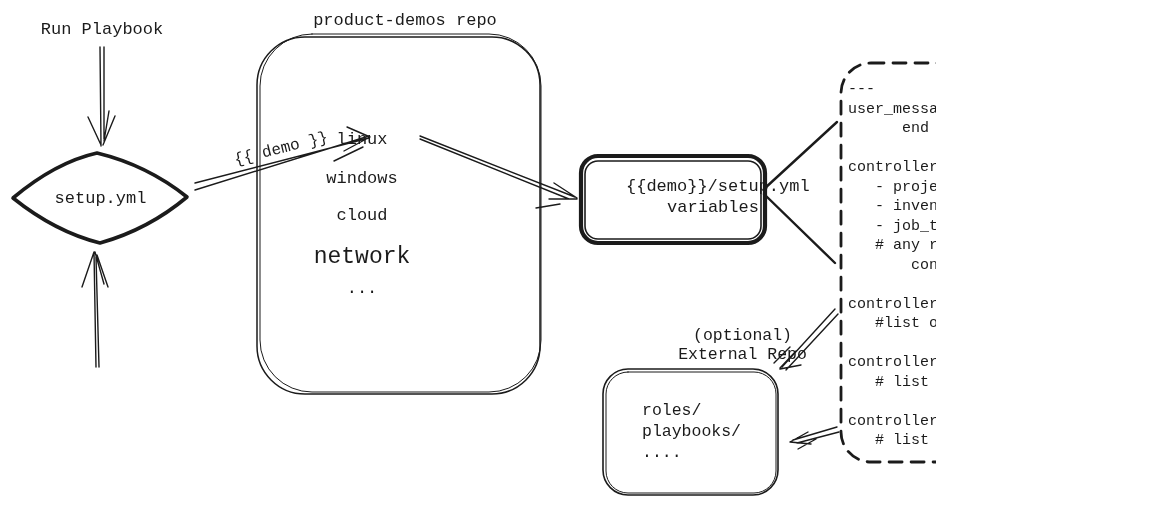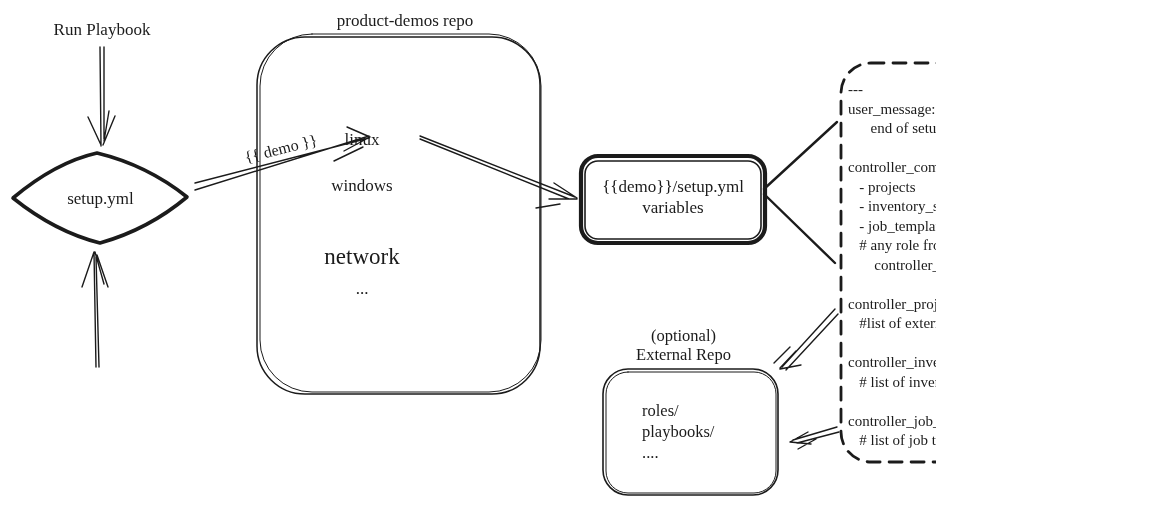--- a/index.html
+++ b/index.html
@@ -1,25 +1,25 @@
 <!DOCTYPE html>
 <html><head>
 <meta charset="utf-8">
 <style>
   html,body{margin:0;padding:0;background:#ffffff;}
   #canvas{
     position:relative;width:936px;height:505px;background:#ffffff;
-    font-family:Liberation Serif, serif;color:#1b1b1b;
+    font-family:Liberation Mono, monospace;color:#1b1b1b;
     overflow:hidden;
   }
   #shapes{position:absolute;left:0;top:0;width:1151px;height:505px;}
   .label{position:absolute;color:#1b1b1b;line-height:1.25;}
   .center{text-align:center;}
   .pre{white-space:pre;}
-  .preline{white-space:pre-line;}
+  .preline{white-space:pre-line;padding-left:40px;}
 </style>
 </head>
 <body>
 
 <div id="canvas">
 
   <svg id="shapes" viewBox="0 0 1151 505" xmlns="http://www.w3.org/2000/svg" stroke="#1b1b1b" fill="none" stroke-linecap="round" stroke-linejoin="round">
 
     <g>
       <rect x="257" y="37" width="283" height="357" rx="48" stroke-width="1.5"></rect>
@@ -79,21 +79,22 @@
   <div class="label center" style="left:32px;top:19px;width:140px;font-size:17px;">Run Playbook</div>
 
   <div class="label center" style="left:28px;top:188px;width:145px;font-size:17px;">setup.yml</div>
 
 
   <div class="label center" style="left:225px;top:139px;width:112px;font-size:16px;transform:rotate(-14deg);">{{ demo }}</div>
 
   <div class="label center" style="left:292px;top:129px;width:140px;font-size:17px;">linux</div>
 
   <div class="label center" style="left:300px;top:10px;width:210px;font-size:17px;">product-demos repo</div>
-  <div class="label center" style="left:292px;top:175px;width:140px;font-size:17px;">windows</div>
+  <div class="label center" style="left:292px;top:168px;width:140px;font-size:17px;">windows</div>
+  <div class="label center" style="left:292px;top:205px;width:140px;font-size:17px;">cloud</div>
   <div class="label center" style="left:292px;top:243px;width:140px;font-size:23px;">network</div>
   <div class="label center" style="left:292px;top:278px;width:140px;font-size:17px;">...</div>
 
   <div class="label center preline" style="left:586px;top:176px;width:174px;font-size:17px;line-height:21px;">{{demo}}/setup.yml
 variables</div>
 
   <div class="label center" style="left:904px;top:38px;width:160px;font-size:17px;">setup.yml</div>
 
   <div class="label pre" style="left:848px;top:80px;width:288px;font-size:15px;line-height:19.5px;">---
 user_message: #print notes at the
@@ -108,20 +109,20 @@
 
 controller_projects:
    #list of external projects
 
 controller_inventory_sources:
    # list of inventory sources
 
 controller_job_templates:
    # list of job templates</div>
 
-  <div class="label center preline" style="left:601px;top:326px;width:165px;font-size:16.5px;line-height:19px;text-align:center;">(optional)
+  <div class="label center preline" style="left:620px;top:326px;width:165px;font-size:16.5px;line-height:19px;text-align:center;">(optional)
 External Repo</div>
 
   <div class="label pre" style="left:642px;top:400px;width:150px;font-size:16.5px;line-height:21px;">roles/
 playbooks/
 ....</div>
 
 </div>
 
 </body></html>

